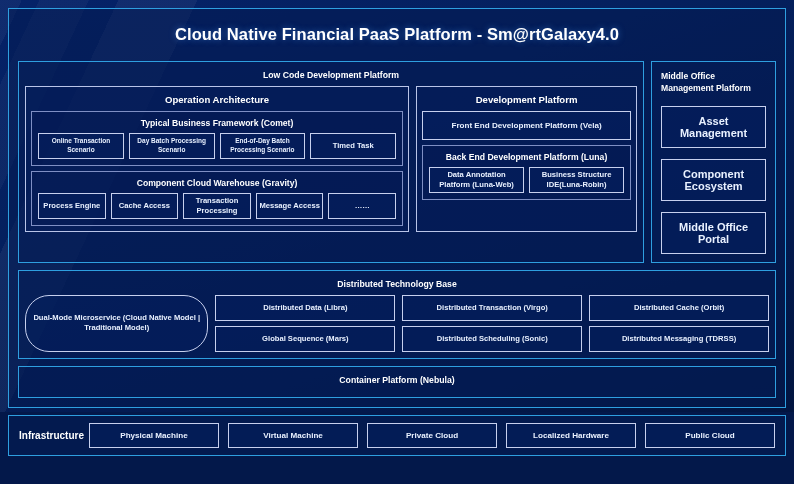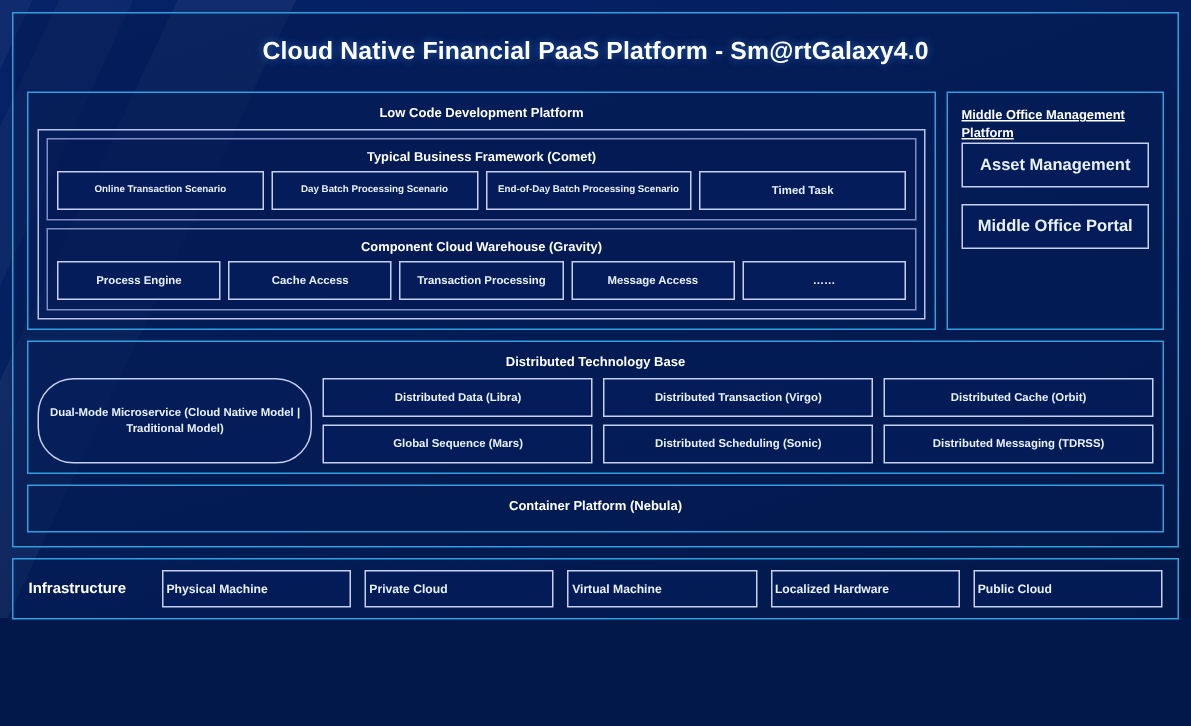--- a/index.html
+++ b/index.html
@@ -123,21 +123,21 @@
     background: rgba(4, 28, 86, 0.45);
     padding: 8px 9px;
     display: flex;
     flex-direction: column;
   }
   #mo-title {
     color: #ffffff;
     font-size: 8.6px;
     font-weight: bold;
     line-height: 1.45;
-    text-decoration: underline;
+    margin-bottom: 11px;
   }
   .mo-item {
     border: 1px solid #c7d0ee;
     background: rgba(5, 32, 96, 0.45);
     color: #e9f1ff;
     font-size: 11px;
     font-weight: bold;
     text-align: center;
     padding: 8px 2px;
     margin-bottom: 11px;
@@ -152,59 +152,60 @@
   
   #container-row { display: flex; gap: 6px; }
 
   
   #infra {
     border: 1px solid #2e9fe0;
     background: rgba(4, 28, 86, 0.45);
     padding: 7px 10px;
     display: flex;
     align-items: center;
-    gap: 20px;
+    gap: 1px;
     flex: none;
   }
   #infra-label {
     color: #ffffff;
     font-size: 10px;
     font-weight: bold;
     white-space: nowrap;
     padding-right: 4px;
   }
   #infra-items { display: flex; gap: 9px; flex: 1 1 auto; }
   .infra-chip {
     flex: 1 1 0;
     border: 1px solid #c7d0ee;
     background: rgba(5, 32, 96, 0.45);
     color: #e9f1ff;
     font-size: 8.1px;
     font-weight: bold;
-    text-align: left;
+    text-align: center;
     padding: 7px 2px;
   }
 </style>
 </head>
 <body>
 
 <div id="root">
 
   <div id="main-frame">
 
     <div id="title">Cloud Native Financial PaaS Platform - Sm@rtGalaxy4.0</div>
 
     <div id="top-row">
 
       <div id="lowcode" class="section">
         <div class="section-title">Low Code Development Platform</div>
 
         <div id="lowcode-cols">
 
           <div id="op-arch" class="sub">
+            <div class="sub-title">Operation Architecture</div>
 
             <div class="group">
               <div class="group-title">Typical Business Framework (Comet)</div>
               <div class="chip-row">
                 <div class="chip">Online Transaction Scenario</div>
                 <div class="chip">Day Batch Processing Scenario</div>
                 <div class="chip">End-of-Day Batch Processing Scenario</div>
                 <div class="chip md">Timed Task</div>
               </div>
             </div>
@@ -214,27 +215,41 @@
               <div class="chip-row">
                 <div class="chip md">Process Engine</div>
                 <div class="chip md">Cache Access</div>
                 <div class="chip md">Transaction Processing</div>
                 <div class="chip md">Message Access</div>
                 <div class="chip md">……</div>
               </div>
             </div>
           </div>
 
+          <div id="dev-plat" class="sub">
+            <div class="sub-title">Development Platform</div>
+
+            <div class="dev-banner">Front End Development Platform (Vela)</div>
+
+            <div class="group">
+              <div class="group-title">Back End Development Platform (Luna)</div>
+              <div class="chip-row">
+                <div class="chip md">Data Annotation Platform (Luna-Web)</div>
+                <div class="chip md">Business Structure IDE(Luna-Robin)</div>
+              </div>
+            </div>
+          </div>
 
         </div>
       </div>
 
       <div id="middle-office">
         <div id="mo-title">Middle Office Management Platform</div>
         <div class="mo-item">Asset Management</div>
+        <div class="mo-item">Component Ecosystem</div>
         <div class="mo-item">Middle Office Portal</div>
       </div>
 
     </div>
 
     <div class="section">
       <div class="section-title">Distributed Technology Base</div>
       <div id="dtb-body">
         <div id="dtb-first">
           <div class="chip md" style="flex:1 1 auto;border-radius:24px;">Dual-Mode Microservice (Cloud Native Model | Traditional Model)</div>
@@ -257,20 +272,20 @@
     <div class="section">
       <div class="section-title">Container Platform (Nebula)</div>
     </div>
 
   </div>
 
   <div id="infra">
     <div id="infra-label">Infrastructure</div>
     <div id="infra-items">
       <div class="infra-chip">Physical Machine</div>
+      <div class="infra-chip">Virtual Machine</div>
       <div class="infra-chip">Private Cloud</div>
-      <div class="infra-chip">Virtual Machine</div>
       <div class="infra-chip">Localized Hardware</div>
       <div class="infra-chip">Public Cloud</div>
     </div>
   </div>
 
 </div>
 
 </body></html>

